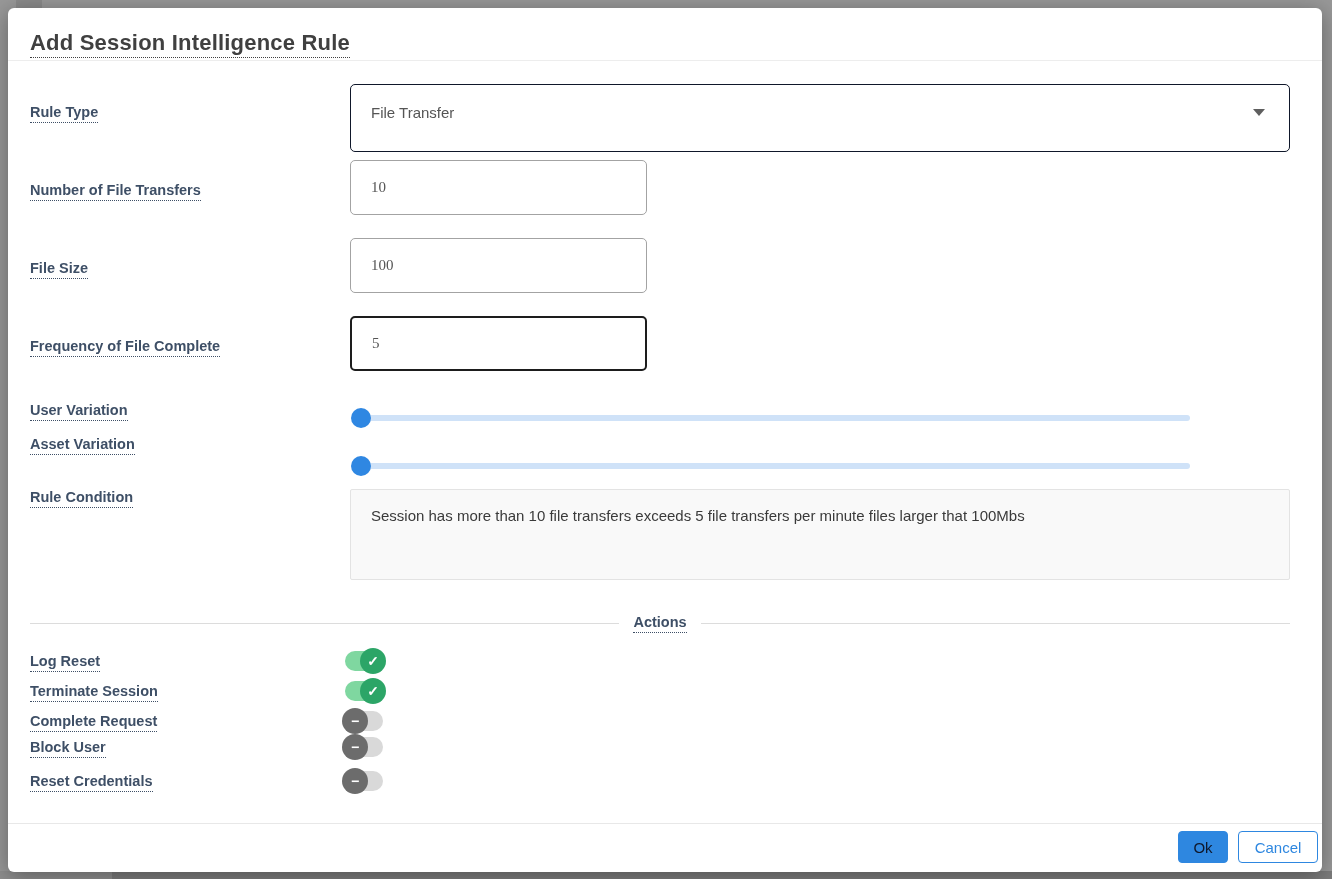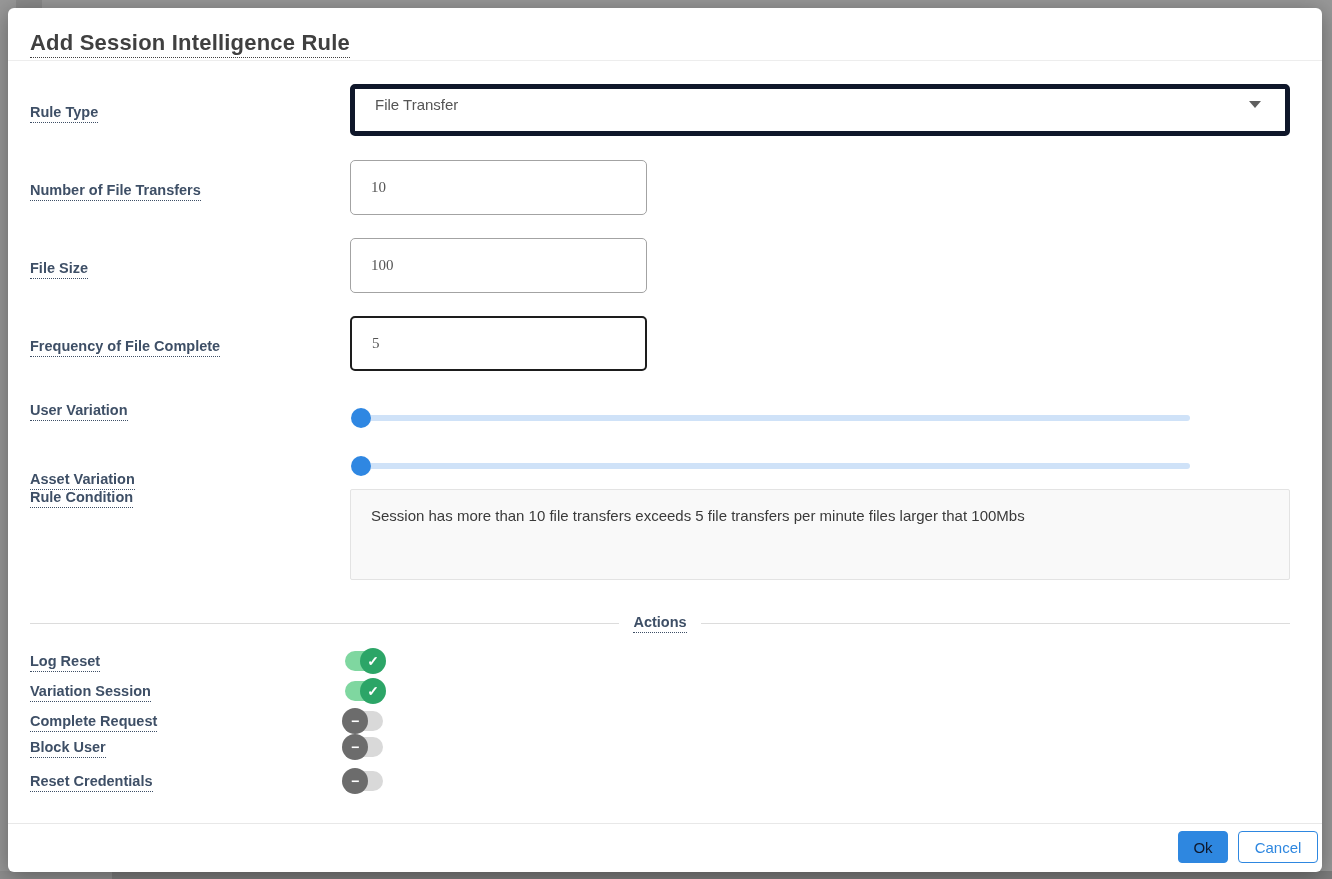--- a/index.html
+++ b/index.html
@@ -16,22 +16,22 @@
 
   .dotted { text-decoration:none; border-bottom:1px dotted currentColor; padding-bottom:2px; }
 
   .dialog-title { position:absolute; left:22px; top:22px; font-size:22px; font-weight:bold;
     color:#404040; letter-spacing:.2px; }
   .header-divider { position:absolute; left:0; top:52px; width:100%; height:1px; background:#ededed; }
 
   .field-label { position:absolute; left:22px; font-size:14.5px; font-weight:bold; color:#3e4f66; }
   .field-label span { border-bottom:1px dotted #3e4f66; padding-bottom:2px; }
 
-  .select-box { position:absolute; left:342px; top:76px; width:940px; height:52px;
-    border:5px solid #0f172a; border-radius:5px; background:#fff; display:flex; align-items:center;
+  .select-box { position:absolute; left:342px; top:76px; width:940px; height:68px;
+    border:1px solid #0f172a; border-radius:5px; background:#fff; display:flex; align-items:center;
     padding:0 24px 12px 20px; cursor:pointer; }
   .select-box .value { font-size:15px; color:#555; flex:1; }
   .caret { width:0; height:0; border-left:6px solid transparent; border-right:6px solid transparent;
     border-top:7px solid #5f5f5f; }
 
   .text-input { position:absolute; left:342px; width:297px; height:55px;
     border:1px solid #a3a3a3; border-radius:5px; padding:0 20px; font-size:15px; color:#555;
     font-family:Liberation Serif, serif; background:#fff; outline:none; }
   .text-input.focused { border:2px solid #1d1d1d; }
 
@@ -95,21 +95,21 @@
   <div class="field-label" style="top:252px;"><span>File Size</span></div>
   <input class="text-input" style="top: 230px;" value="100">
 
   <div class="field-label" style="top:330px;"><span>Frequency of File Complete</span></div>
   <input class="text-input focused" style="top: 308px;" value="5">
 
   <div class="field-label" style="top:394px;"><span>User Variation</span></div>
   <div class="slider-track" style="top:407px;"></div>
   <div class="slider-thumb" style="top:400px;"></div>
 
-  <div class="field-label" style="top:463px;"><span>Asset Variation</span></div>
+  <div class="field-label" style="top:428px;"><span>Asset Variation</span></div>
   <div class="slider-track" style="top:455px;"></div>
   <div class="slider-thumb" style="top:448px;"></div>
 
   <div class="field-label" style="top:481px;"><span>Rule Condition</span></div>
   <textarea class="textarea-box" style="">Session has more than 10 file transfers exceeds 5 file transfers per minute files larger that 100Mbs</textarea>
 
   <div class="section-divider">
     <span class="line"></span>
     <span class="heading">Actions</span>
     <span class="line"></span>
@@ -119,21 +119,21 @@
     <div class="field-label-inline"><span>Log Reset</span></div>
     <div class="toggle on">
       <div class="knob">
         <span class="icon-check">✓</span>
 
       </div>
     </div>
   </div>
 
   <div class="action-row" style="top:668px;">
-    <div class="field-label-inline"><span>Variation Session</span></div>
+    <div class="field-label-inline"><span>Terminate Session</span></div>
     <div class="toggle on">
       <div class="knob">
         <span class="icon-check">✓</span>
 
       </div>
     </div>
   </div>
 
   <div class="action-row" style="top:698px;">
     <div class="field-label-inline"><span>Complete Request</span></div>

